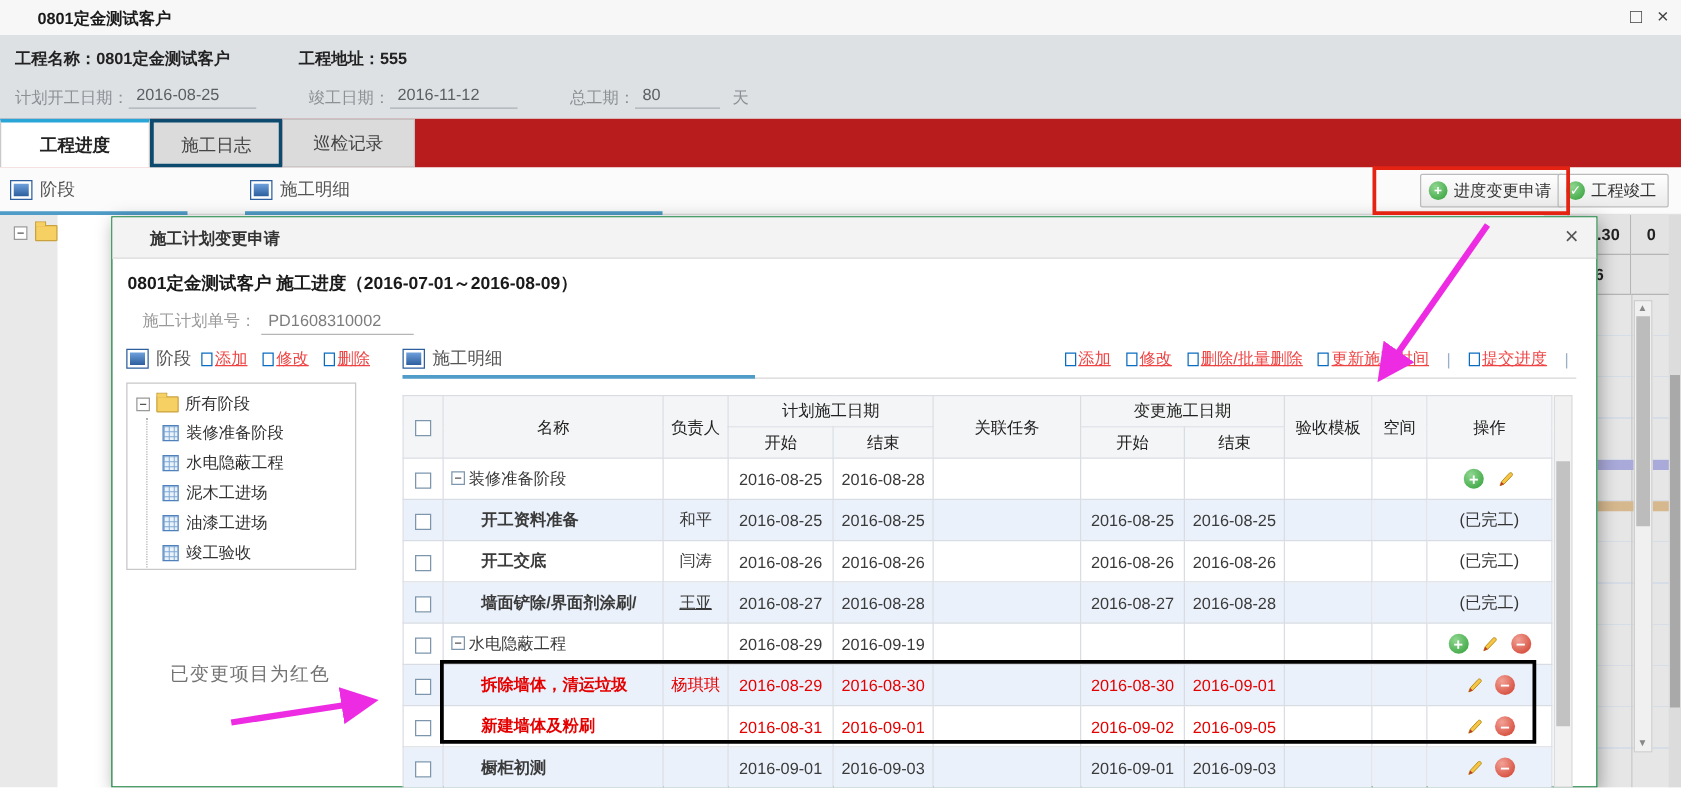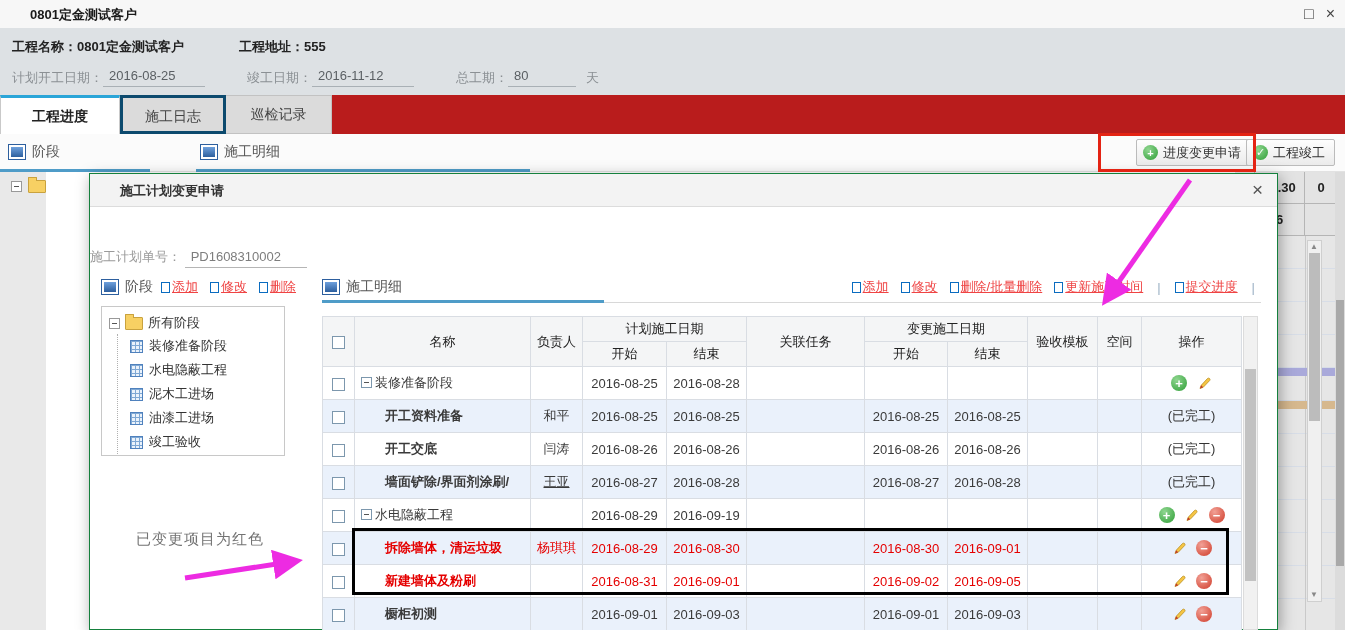--- a/index.html
+++ b/index.html
@@ -52,21 +52,21 @@
   .g-scroll .thumb{position:absolute;left:1px;top:12px;width:11px;height:168px;background:#bcbcbc;}
   .g-arrow{position:absolute;left:2px;font-size:8px;color:#888;line-height:8px;}
   .outer-scroll{position:absolute;right:0;top:172px;width:10px;height:458px;background:#dcdcdc;}
   .outer-scroll .thumb{position:absolute;left:1px;top:128px;width:8px;height:266px;background:#a9a9a9;}
   
   .modal{position:absolute;left:46px;top:173px;width:1189px;height:457px;background:#fff;border:1px solid #15803d;box-shadow:2px 4px 14px rgba(0,0,0,0.35);z-index:10;box-sizing:border-box;margin-left:43px;}
   .modal-header{position:absolute;left:0;top:0;right:0;height:32px;background:#f3f3f3;border-bottom:1px solid #dcdcdc;}
   .modal-title{position:absolute;left:30px;top:8px;font-size:13px;font-weight:bold;color:#333;}
   .modal-close{position:absolute;right:14px;top:5px;font-size:19px;color:#555;cursor:pointer;}
   .modal-heading{position:absolute;left:12px;top:44px;font-size:14px;font-weight:bold;color:#1a1a1a;}
-  .planno{position:absolute;left:0;top:74px;font-size:13px;color:#9a9a9a;}
+  .planno{position:absolute;left:24px;top:74px;font-size:13px;color:#9a9a9a;}
   .planno-val{display:inline-block;color:#7d7d7d;border-bottom:1px solid #b5b5b5;padding:0 26px 3px 6px;}
   .panel-head{position:absolute;display:flex;align-items:center;gap:8px;}
   .panel-title{font-size:14px;color:#555;display:flex;align-items:center;gap:6px;}
   .ilink{color:#ef4444;text-decoration:underline;font-size:13px;display:inline-flex;align-items:center;cursor:pointer;}
   .ilink::before{content:"";display:inline-block;width:7px;height:9px;border:1px solid #0a6cc0;margin-right:2px;background:#fff;}
   .sep{color:#9ab0c4;margin:0 2px;font-size:13px;}
   .stage-links{display:flex;gap:12px;}
   .detail-links{margin-left:auto;display:flex;gap:12px;align-items:center;padding-right:6px;}
   .tree-box{position:absolute;left:11px;top:132px;width:184px;height:150px;border:1px solid #c8c8c8;background:#fff;box-sizing:border-box;padding:7px 4px 4px 7px;}
   .tree-root{display:flex;align-items:center;gap:5px;color:#333;font-size:13px;cursor:pointer;}
@@ -184,20 +184,21 @@
 
 <div class="outer-scroll">
   <div class="thumb"></div>
 </div>
 
 <div class="modal">
   <div class="modal-header">
     <span class="modal-title">施工计划变更申请</span>
     <span class="modal-close">×</span>
   </div>
+  <div class="modal-heading">0801定金测试客户 施工进度（2016-07-01～2016-08-09）</div>
   <div class="planno">
     <span>施工计划单号：</span>
     <span class="planno-val">PD1608310002</span>
   </div>
 
   <div class="panel-head" style="left:11px;top:104px;">
     <span class="panel-title">
       <span class="mon-icon"></span>
       <span>阶段</span>
     </span>

